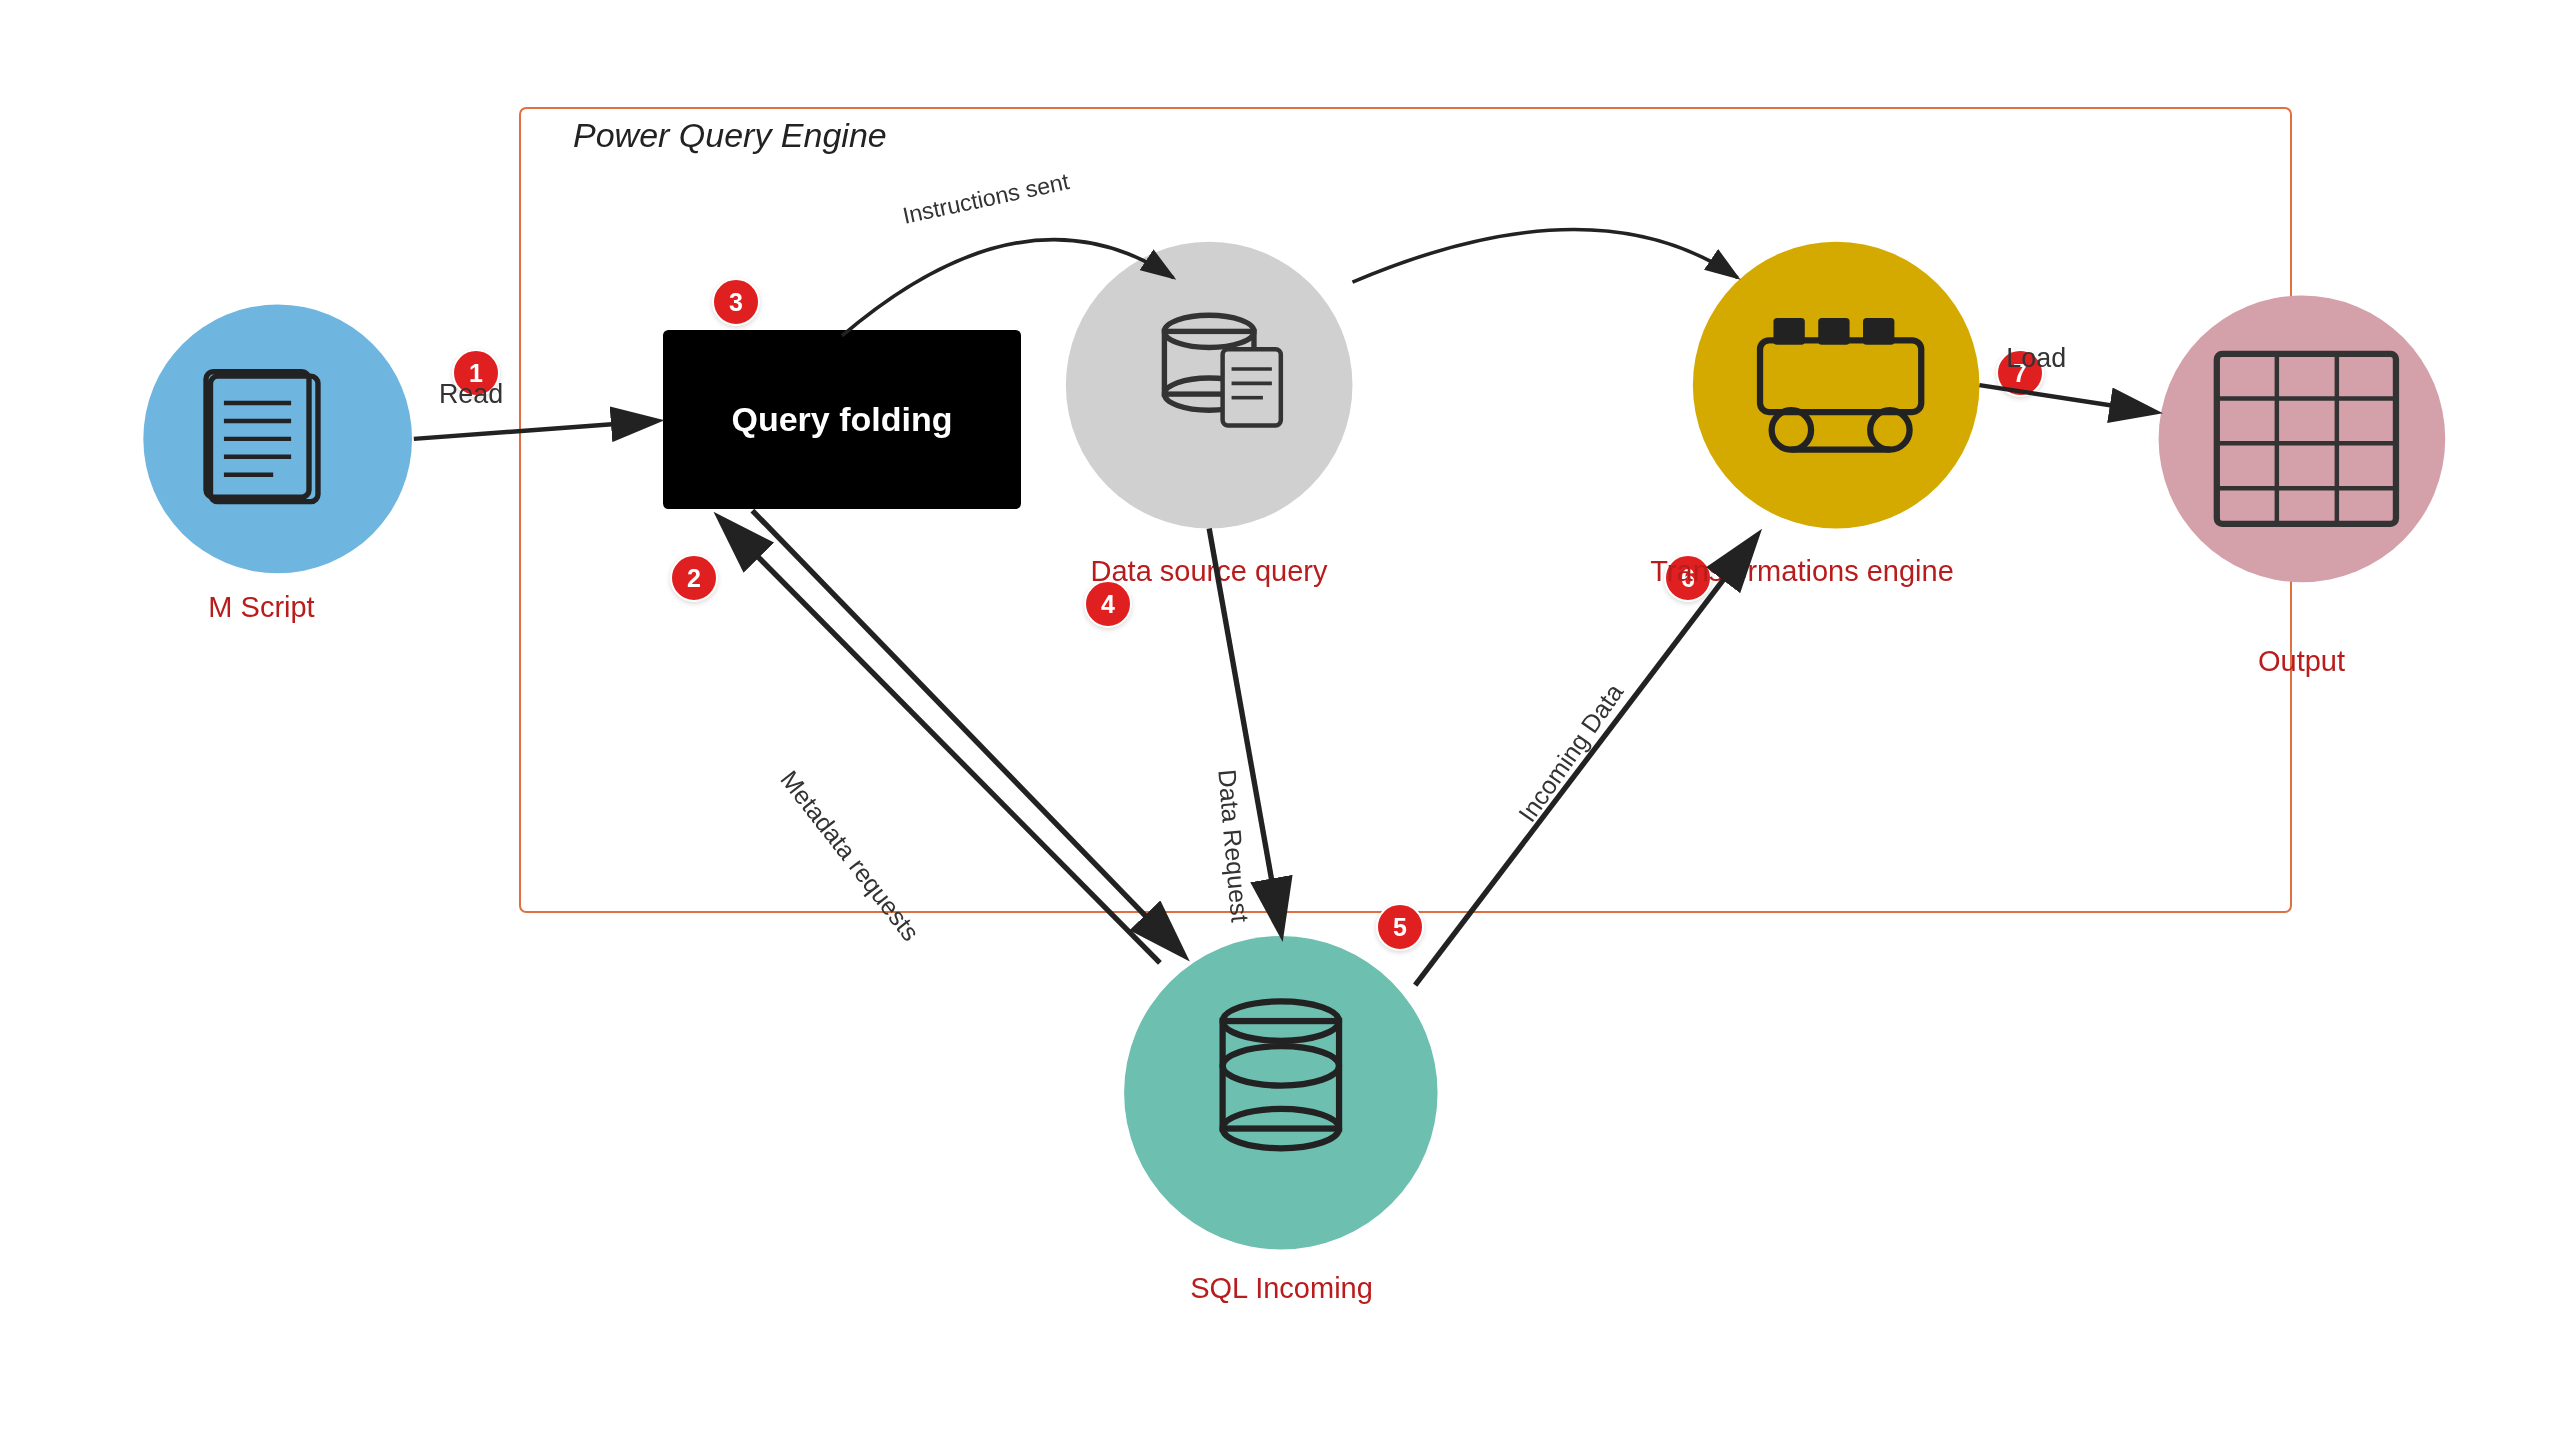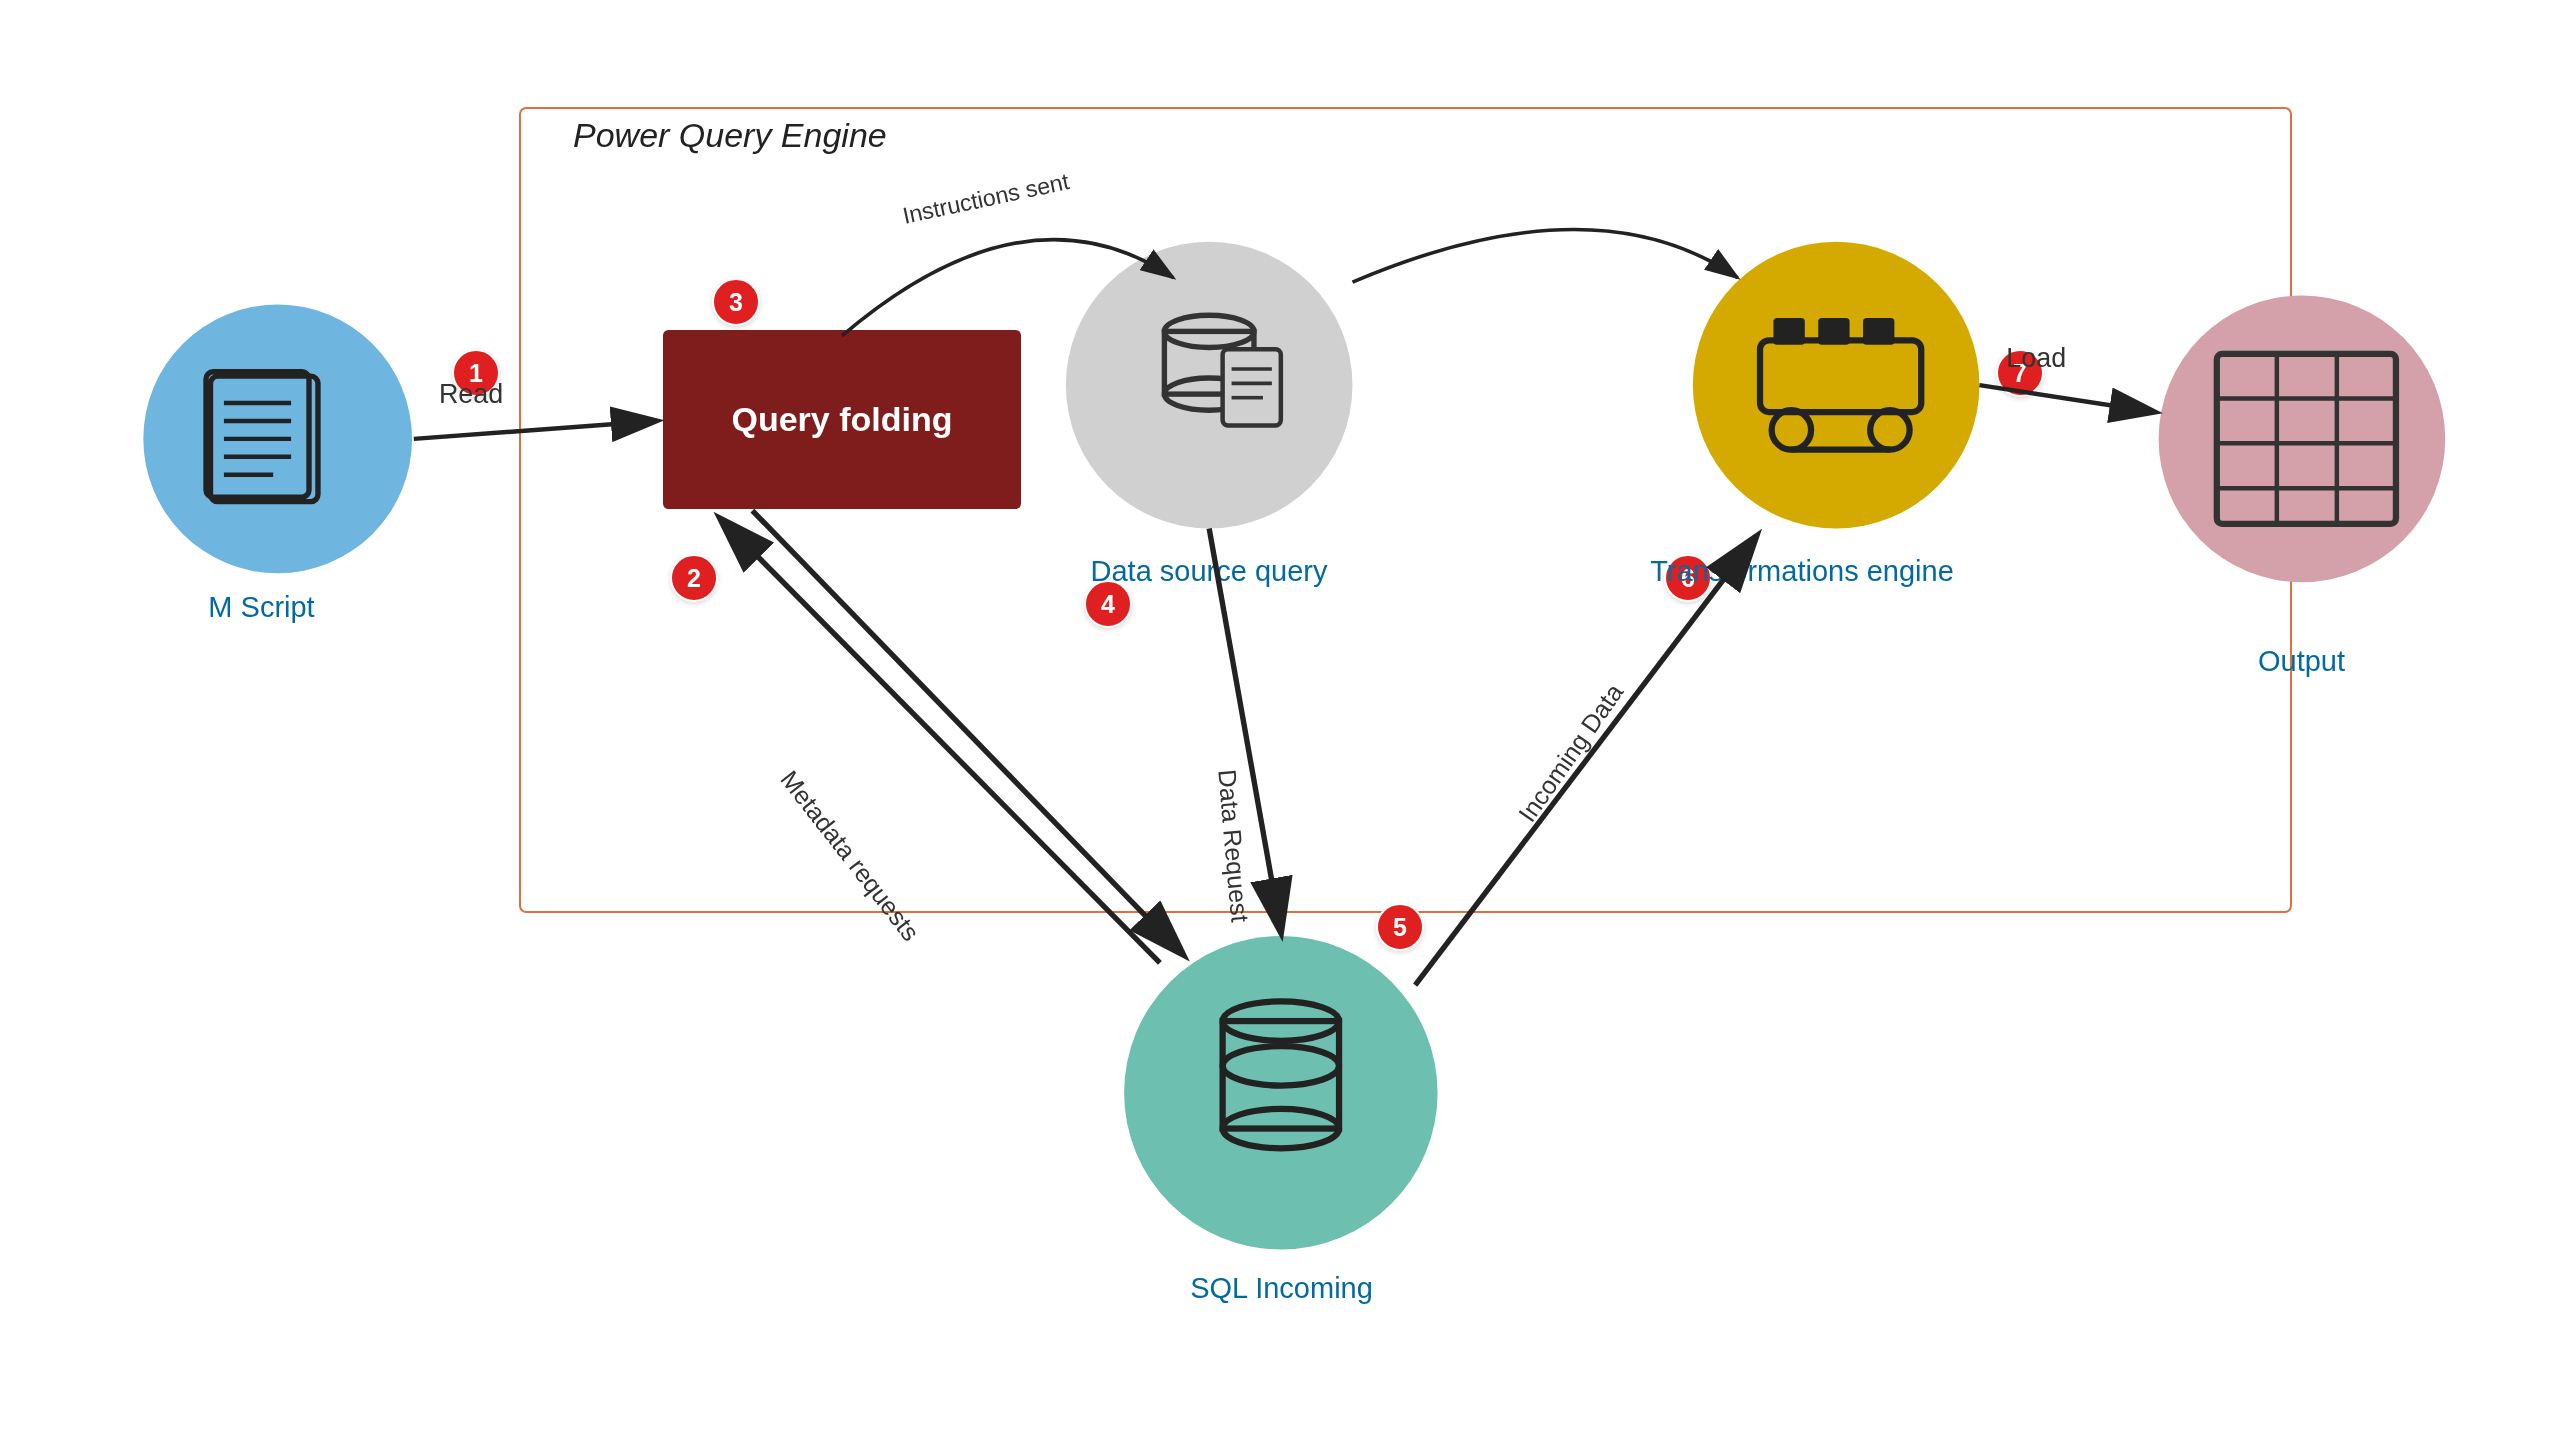--- a/index.html
+++ b/index.html
@@ -19,21 +19,21 @@
     }
     svg {
       position: absolute;
       top: 0; left: 0;
       width: 100%;
       height: 100%;
     }
     .node-label {
       font-size: 29px;
       text-align: center;
-      color: #0369a1;
+      color: #b91c1c;
       position: absolute;
     }
     .badge {
       width: 48px;
       height: 48px;
       border-radius: 50%;
       background: #e02020;
       color: #fff;
       font-size: 25px;
       font-weight: bold;
@@ -51,21 +51,21 @@
     }
     .engine-label {
       position: absolute;
       font-size: 34px;
       color: #222;
       font-weight: 400;
       font-style: italic;
     }
     .qf-box {
       position: absolute;
-      background: #7f1d1d;
+      background: #000000;
       border-radius: 5.4px;
       display: flex;
       align-items: center;
       justify-content: center;
     }
     .qf-label {
       font-size: 34px;
       color: #fff;
       font-weight: 600;
       text-align: center;

